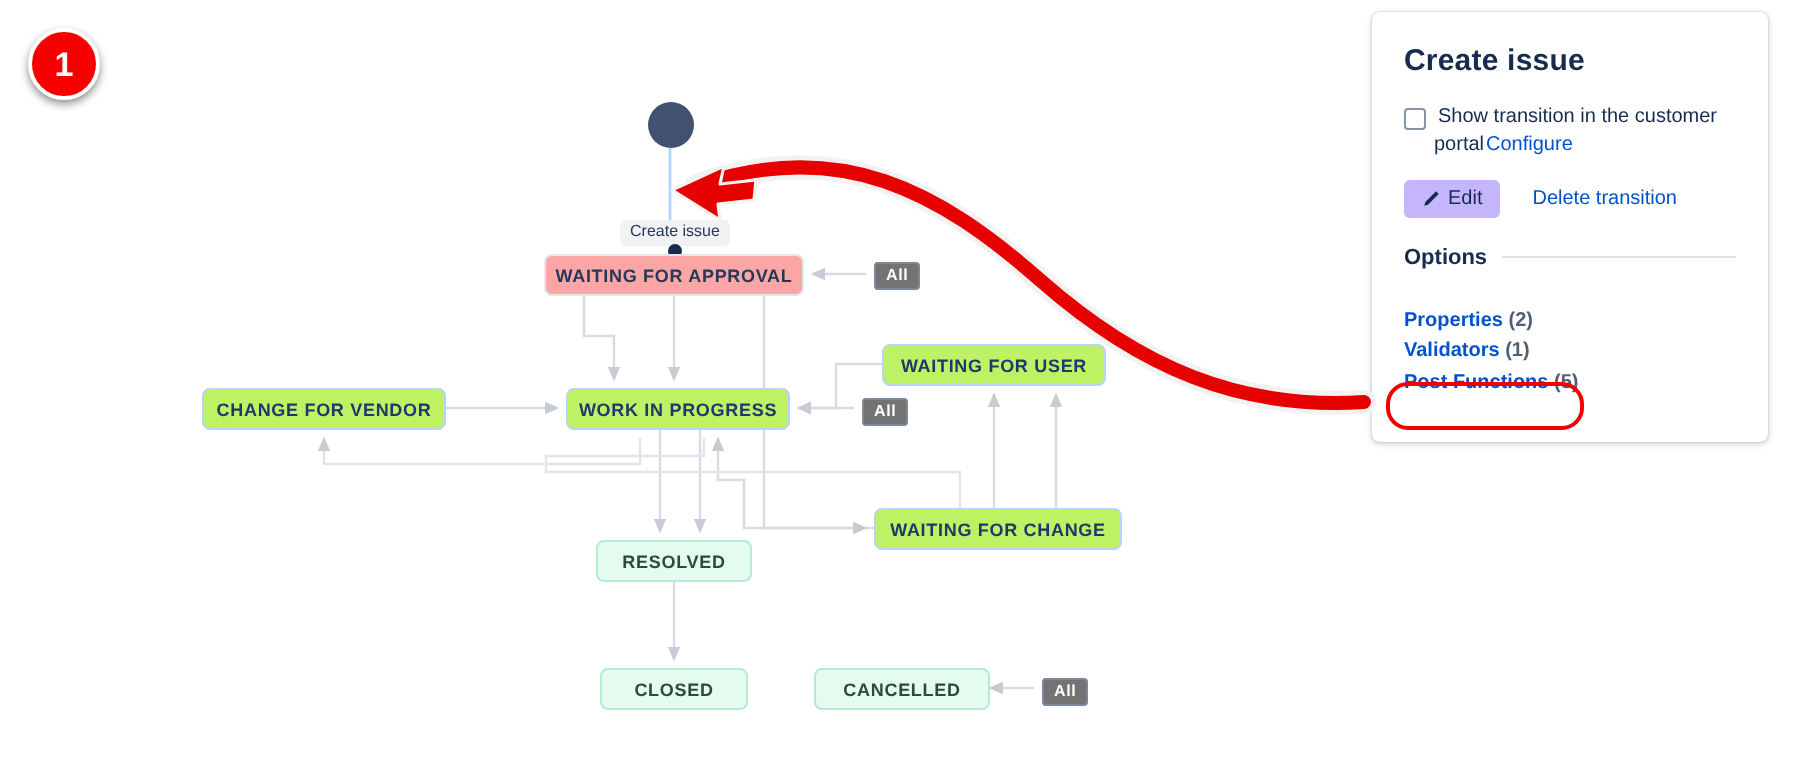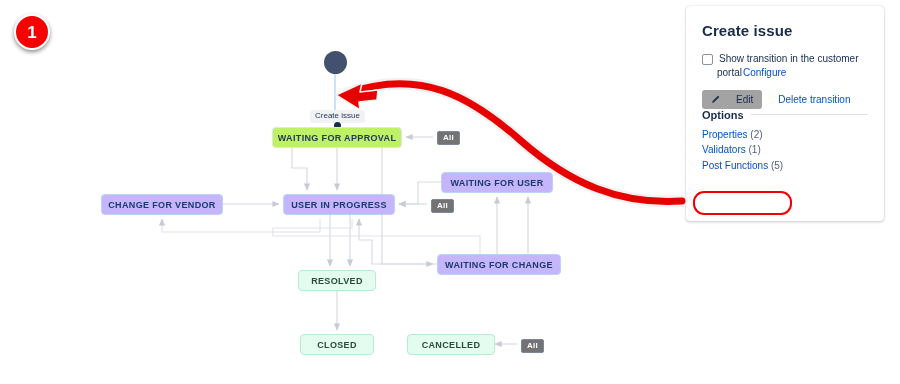--- a/index.html
+++ b/index.html
@@ -21,22 +21,22 @@
   }
 
   
   .wf{position:absolute;left:0;top:0;width:700px;height:384px;}
   .node{
     position:absolute;box-sizing:border-box;
     display:flex;align-items:center;justify-content:center;
     font-size:9px;font-weight:bold;letter-spacing:.35px;
     border-radius:4px;white-space:nowrap;
   }
-  .node.gray{background:#bef264;border:1px solid #e3e5e8;color:#253858;}
-  .node.blue{background:#c4b5fd;border:1px solid #b9d4f8;color:#1b3a6b;}
+  .node.gray{background:#fca5a5;border:1px solid #e3e5e8;color:#253858;}
+  .node.blue{background:#bef264;border:1px solid #b9d4f8;color:#1b3a6b;}
   .node.green{background:#e4fbef;border:1px solid #b5ecd0;color:#2b4a40;}
 
   .initial-node{
     position:absolute;width:23px;height:23px;border-radius:50%;
     background:#42526e;
   }
   .trans-label{
     position:absolute;background:#f1f2f4;border-radius:3px;
     font-size:8px;color:#253858;padding:2px 5px;white-space:nowrap;
     line-height:1.1;
@@ -61,31 +61,31 @@
   .chk-row{display:flex;align-items:flex-start;gap:6px;font-size:10px;color:#172b4d;line-height:1.45;}
   .chk{
     width:9px;height:9px;border:1px solid #8993a4;border-radius:2px;
     background:#fff;flex:0 0 auto;margin-top:2px;
   }
   .chk-text{max-width:150px;}
   .link{color:#0052cc;cursor:pointer;}
   .portal-row{display:flex;gap:1px;font-size:10px;color:#172b4d;margin:0 0 0 15px;}
   .btn-row{display:flex;align-items:center;gap:16px;margin-top:12px;}
   .edit-btn{
-    background:#a3a3a3;border:none;border-radius:3px;
-    padding:4px 9px;display:flex;align-items:center;gap:16px;
+    background:#c4b5fd;border:none;border-radius:3px;
+    padding:4px 9px;display:flex;align-items:center;gap:4px;
     font-size:10px;color:#172b4d;font-family:"Liberation Sans",sans-serif;
     cursor:pointer;
   }
   .pencil{display:inline-block;width:9px;height:9px;}
   .del-link{font-size:10px;color:#0052cc;cursor:pointer;}
-  .opt-head{display:flex;align-items:center;gap:7px;text-align:right;}
+  .opt-head{display:flex;align-items:center;gap:7px;margin-top:14px;text-align:right;}
   .opt-head span{font-size:11px;font-weight:bold;color:#172b4d;}
   .opt-rule{flex:1;height:1px;background:#dfe1e6;}
-  .opt-list{margin-top:6px;}
+  .opt-list{margin-top:18px;font-weight:bold;}
   .opt-item{font-size:10px;color:#0052cc;line-height:1.55;cursor:pointer;position:relative;width:max-content;}
   .opt-item .count{color:#505f79;}
   .highlight-ring{
     position:absolute;left:693px;top:191px;width:95px;height:20px;
     border:2.5px solid #f20000;border-radius:11px;z-index:30;pointer-events:none;
   }
 </style>
 </head>
 <body>
 
@@ -133,21 +133,21 @@
 
       <line x1="335" y1="74" x2="335" y2="112" stroke="#b3d4ff" stroke-width="1.4"></line>
     </svg>
 
     <div class="initial-node" style="left:324px;top:51px;"></div>
     <div class="trans-label" style="left:310px;top:110px;">Create issue</div>
     <div class="trans-dot" style="left:334px;top:122px;"></div>
 
     <div class="node gray" style="left:272px;top:127px;width:130px;height:21px;">WAITING FOR APPROVAL</div>
     <div class="node blue" style="left:101px;top:194px;width:122px;height:21px;">CHANGE FOR VENDOR</div>
-    <div class="node blue" style="left:283px;top:194px;width:112px;height:21px;">USER IN PROGRESS</div>
+    <div class="node blue" style="left:283px;top:194px;width:112px;height:21px;">WORK IN PROGRESS</div>
     <div class="node blue" style="left:441px;top:172px;width:112px;height:21px;">WAITING FOR USER</div>
     <div class="node blue" style="left:437px;top:254px;width:124px;height:21px;">WAITING FOR CHANGE</div>
     <div class="node green" style="left:298px;top:270px;width:78px;height:21px;">RESOLVED</div>
     <div class="node green" style="left:300px;top:334px;width:74px;height:21px;">CLOSED</div>
     <div class="node green" style="left:407px;top:334px;width:88px;height:21px;">CANCELLED</div>
 
     <div class="all-badge" style="left:437px;top:131px;">All</div>
     <div class="all-badge" style="left:431px;top:199px;">All</div>
     <div class="all-badge" style="left:521px;top:339px;">All</div>
   </div>

